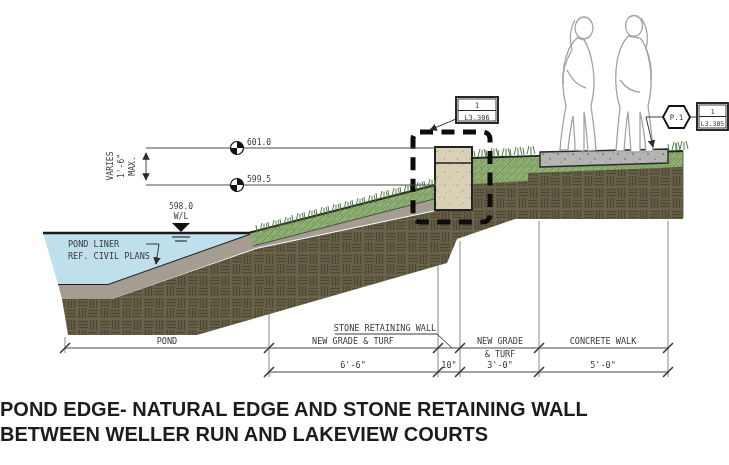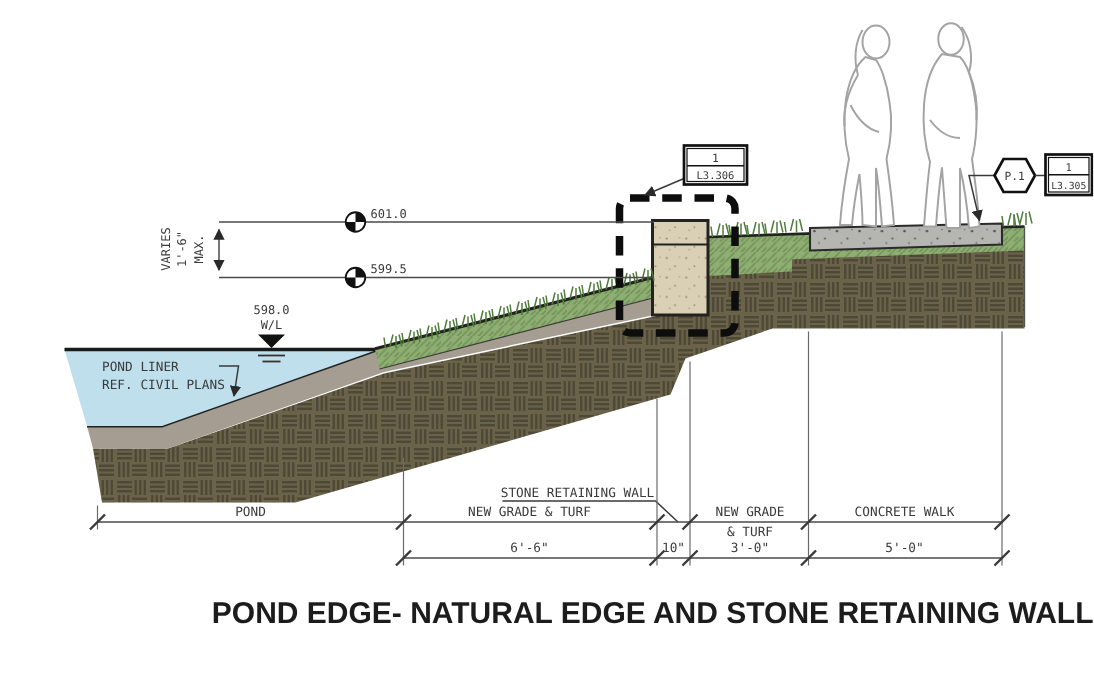--- a/index.html
+++ b/index.html
@@ -1,19 +1,19 @@
 <!DOCTYPE html>
 <html><head>
 <meta charset="utf-8">
 <style>
   html,body{margin:0;padding:0;background:#fff;}
   .stage{position:relative;width:729px;height:465px;background:#ffffff;overflow:hidden;
          font-family:"DejaVu Sans Mono", monospace;}
   .stage svg{position:absolute;left:0;top:0;}
-  .titleblock{position:absolute;left:0;top:397px;width:729px;text-align:right;
+  .titleblock{position:absolute;left:0;top:397px;width:729px;text-align:left;
     font-family:"Liberation Sans", sans-serif;font-weight:bold;font-size:20px;
     line-height:25px;color:#1c1c1c;letter-spacing:0px;}
   text{fill:#3a3a3a;font-family:"DejaVu Sans Mono", monospace;}
   .ann{font-size:8.5px;}
   .sm{font-size:8px;}
   .dimline{stroke:#4a4a4a;stroke-width:1;}
   .ext{stroke:#6a6a6a;stroke-width:0.8;}
   .lead{stroke:#3a3a3a;stroke-width:1;fill:none;}
 </style>
 </head>
@@ -224,14 +224,15 @@
         <use href="#tick" x="668" y="372"></use>
     <text class="ann" x="353" y="368" text-anchor="middle">6'-6"</text>
     <text class="ann" x="449" y="368" text-anchor="middle">10"</text>
     <text class="ann" x="500" y="368" text-anchor="middle">3'-0"</text>
     <text class="ann" x="603" y="368" text-anchor="middle">5'-0"</text>
   </g>
 </svg>
 
 <div class="titleblock">
   <div>POND EDGE- NATURAL EDGE AND STONE RETAINING WALL</div>
+  <div>BETWEEN WELLER RUN AND LAKEVIEW COURTS</div>
 </div>
 </div>
 
 </body></html>

